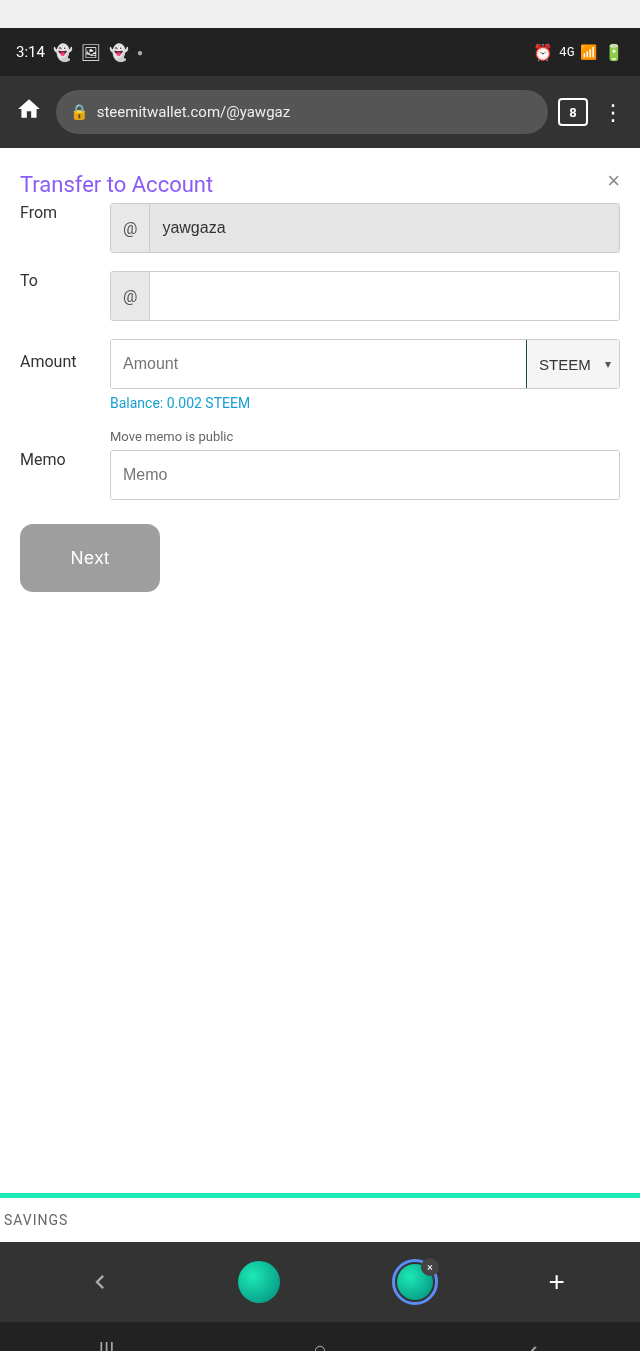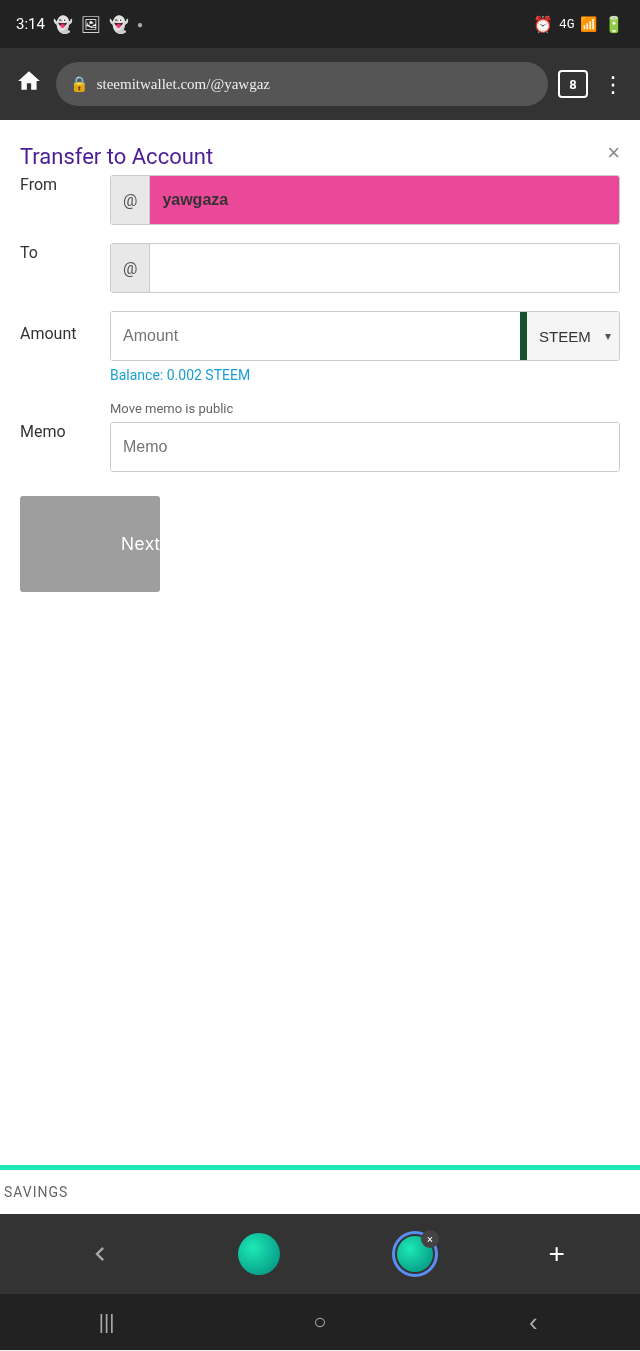--- a/index.html
+++ b/index.html
@@ -9,20 +9,21 @@
     
     .status-bar {
       background: #222;
       color: #fff;
       height: 48px;
       display: flex;
       align-items: center;
       justify-content: space-between;
       padding: 0 16px;
       font-size: 15px;
+      margin-top: 28px;
     }
     .status-left { display: flex; align-items: center; gap: 8px; }
     .status-right { display: flex; align-items: center; gap: 6px; }
 
     
     .browser-bar {
       background: #333;
       height: 72px;
       display: flex;
       align-items: center;
@@ -41,21 +42,21 @@
       flex: 1;
       background: #555;
       border-radius: 24px;
       height: 44px;
       display: flex;
       align-items: center;
       padding: 0 14px;
       gap: 8px;
     }
     .address-bar .lock-icon { color: #aaa; font-size: 15px; }
-    .address-bar .url-text { color: #eee; font-size: 15px; flex: 1; overflow: hidden; white-space: nowrap; text-overflow: ellipsis; font-family: Liberation Serif, serif; }
+    .address-bar .url-text { color: #eee; font-size: 15px; flex: 1; overflow: hidden; white-space: nowrap; text-overflow: ellipsis; }
     .tab-count {
       background: none;
       border: 2px solid #fff;
       border-radius: 4px;
       color: #fff;
       font-size: 13px;
       width: 30px;
       height: 28px;
       display: flex; align-items: center; justify-content: center;
       font-weight: bold;
@@ -67,21 +68,21 @@
       background: #fff;
       min-height: 1050px;
       padding: 24px 20px 20px 20px;
       position: relative;
     }
 
     
     .dialog-title {
       font-size: 22px;
       font-weight: 400;
-      color: #4c1d95;
+      color: #8b5cf6;
       margin-bottom: 6px;
     }
     .dialog-subtitle {
       font-size: 14px;
       color: #555;
       margin-bottom: 24px;
     }
     .close-btn {
       position: absolute;
       top: 20px;
@@ -128,22 +129,21 @@
       flex: 1;
       height: 48px;
       border: none;
       outline: none;
       padding: 0 12px;
       font-size: 16px;
       color: #333;
       background: #fff;
     }
     .from-input {
-      background: #ec4899;
-      font-weight: bold;
+      background: #e5e5e5;
     }
     .amount-input-wrapper {
       display: flex;
       align-items: center;
       border: 1px solid #ccc;
       border-radius: 3px;
       overflow: hidden;
     }
     .amount-text-input {
       flex: 1;
@@ -151,21 +151,21 @@
       border: none;
       outline: none;
       padding: 0 12px;
       font-size: 16px;
       color: #aaa;
       background: #fff;
     }
     .currency-select {
       background: #f5f5f5;
       border: none;
-      border-left: 7px solid #14532d;
+      border-left: 1px solid #14532d;
       height: 48px;
       padding: 0 12px;
       font-size: 15px;
       color: #333;
       cursor: pointer;
       outline: none;
       appearance: none;
       -webkit-appearance: none;
       padding-right: 28px;
     }
@@ -200,26 +200,25 @@
       margin-bottom: 24px;
     }
 
     
     .next-btn {
       background: #9e9e9e;
       color: #fff;
       font-size: 18px;
       font-weight: 500;
       border: none;
-      border-radius: 3px;
+      border-radius: 13px;
       width: 140px;
-      height: 96px;
+      height: 68px;
       cursor: pointer;
       letter-spacing: 0.5px;
-      text-align: right;
     }
 
     
     .teal-bar {
       position: absolute;
       bottom: 0;
       left: 0;
       right: 0;
       height: 5px;
       background: #1de9b6;

